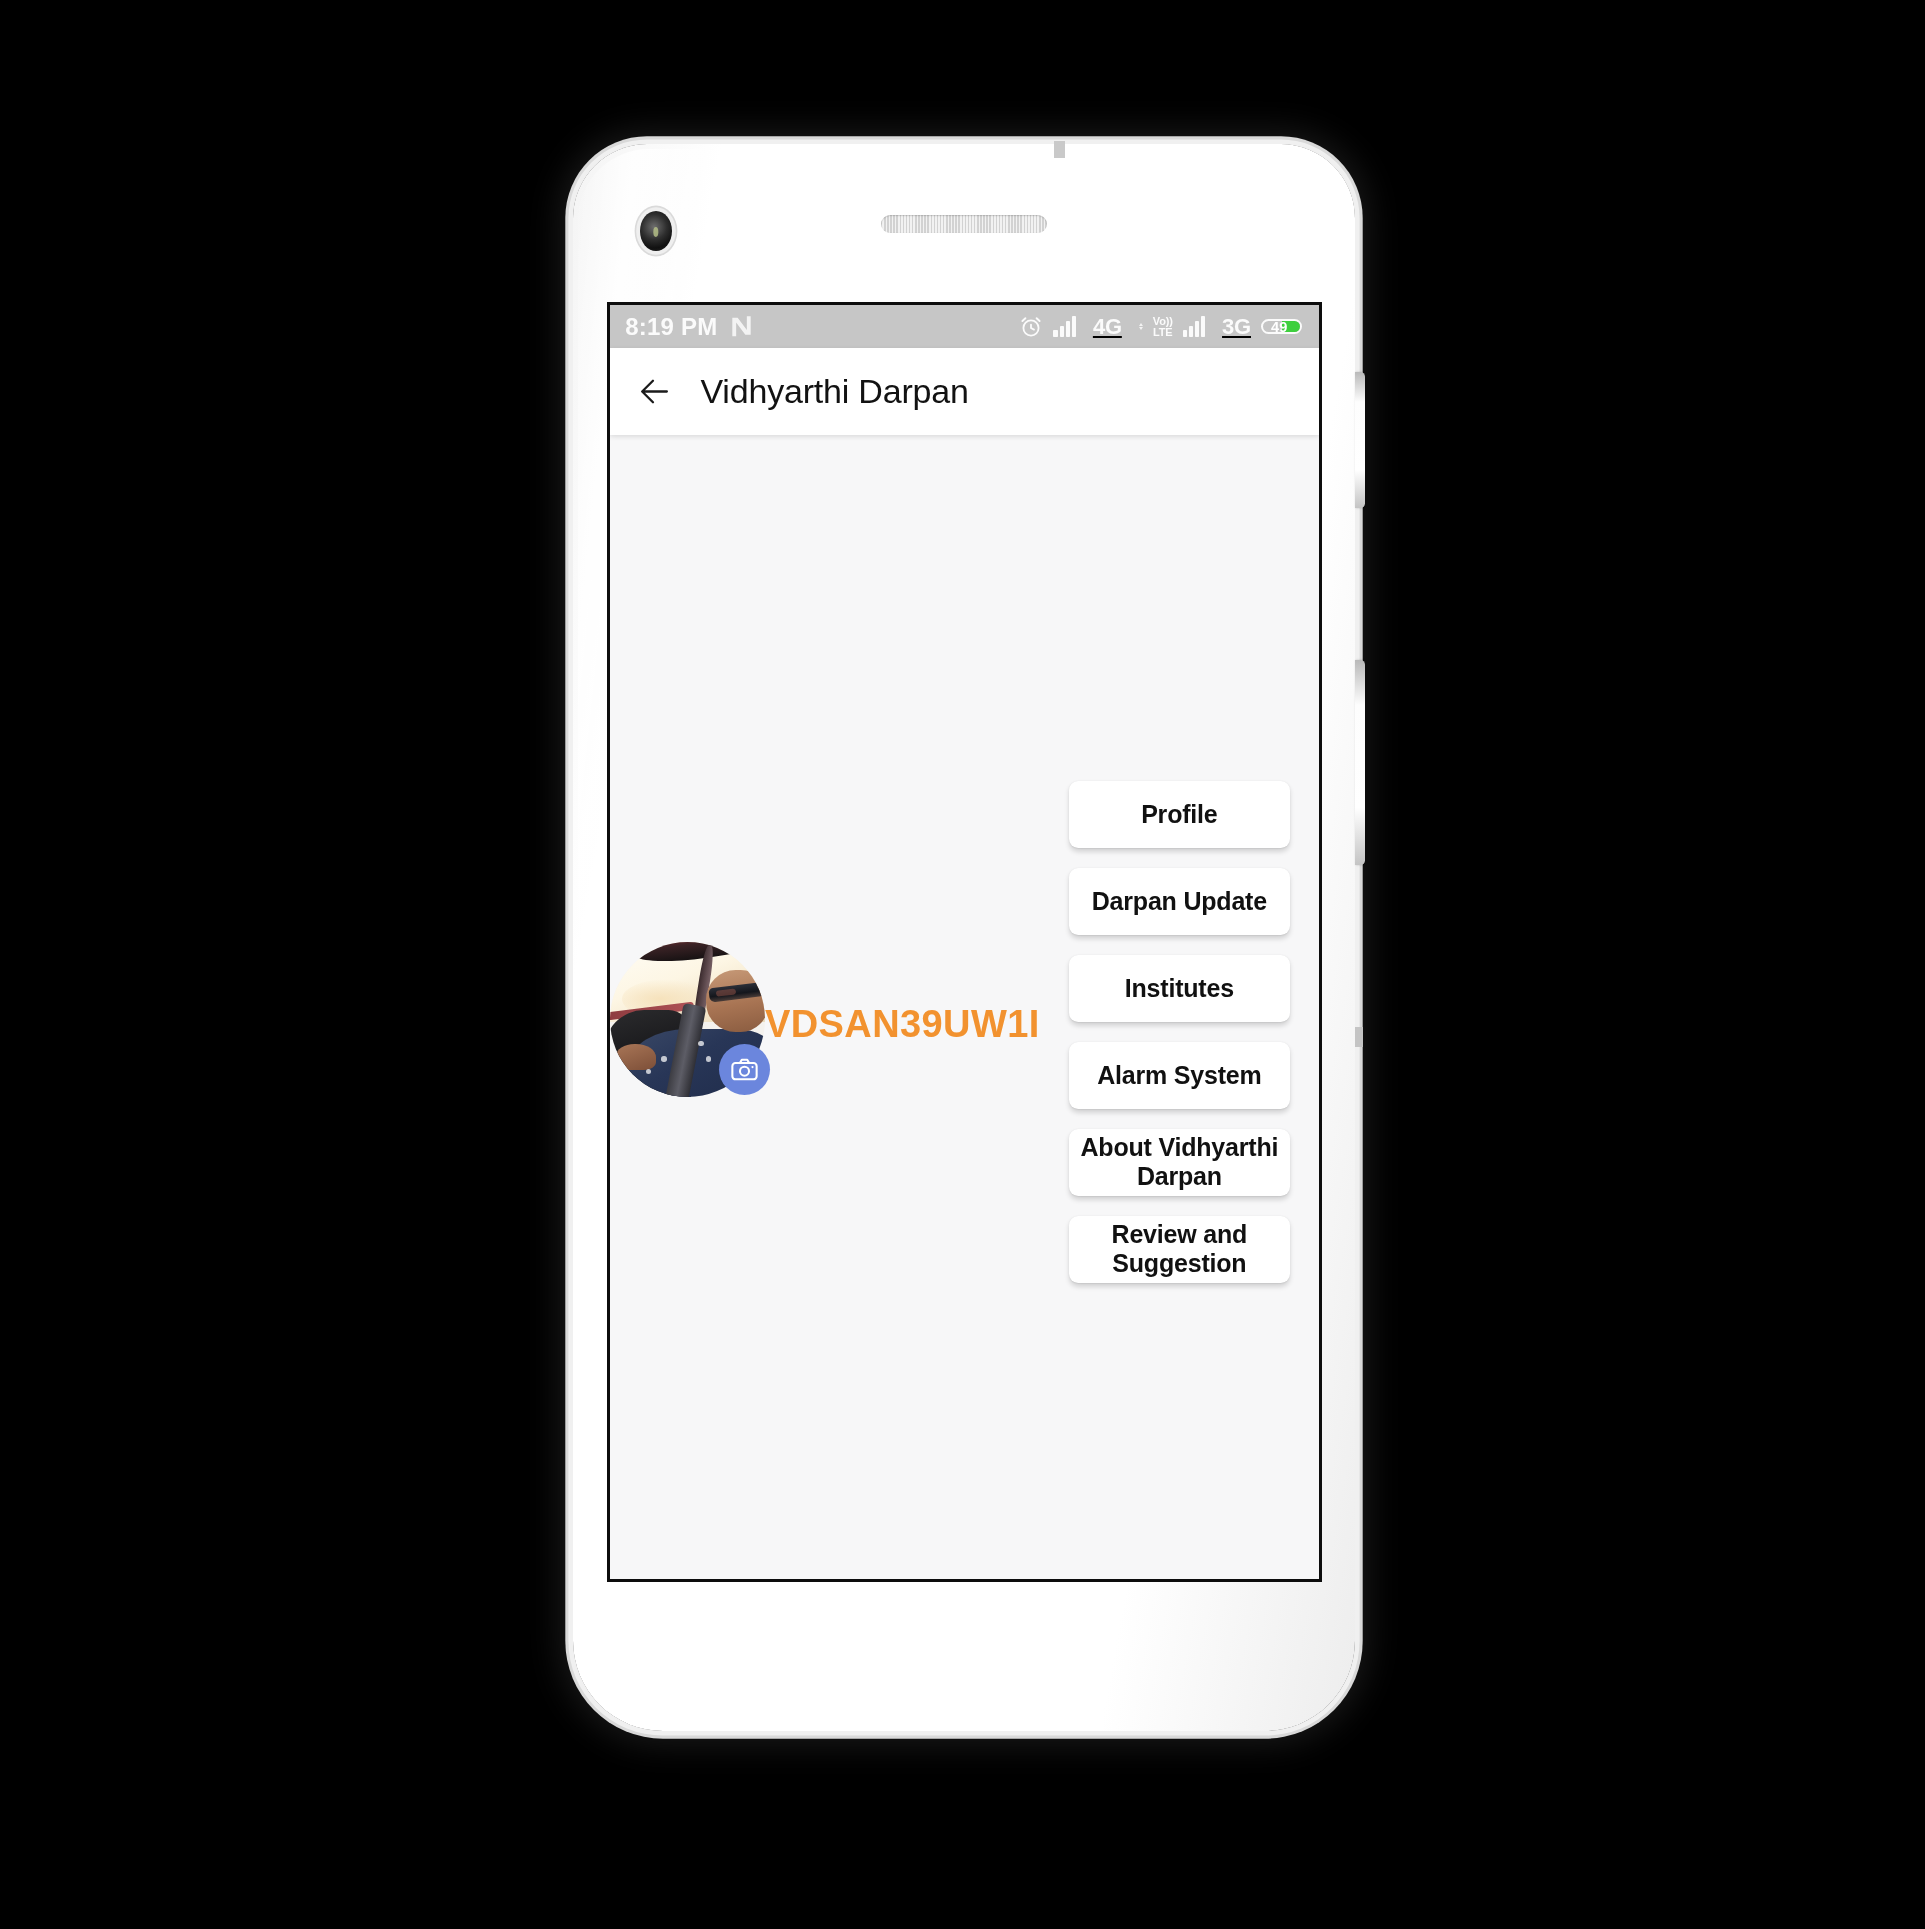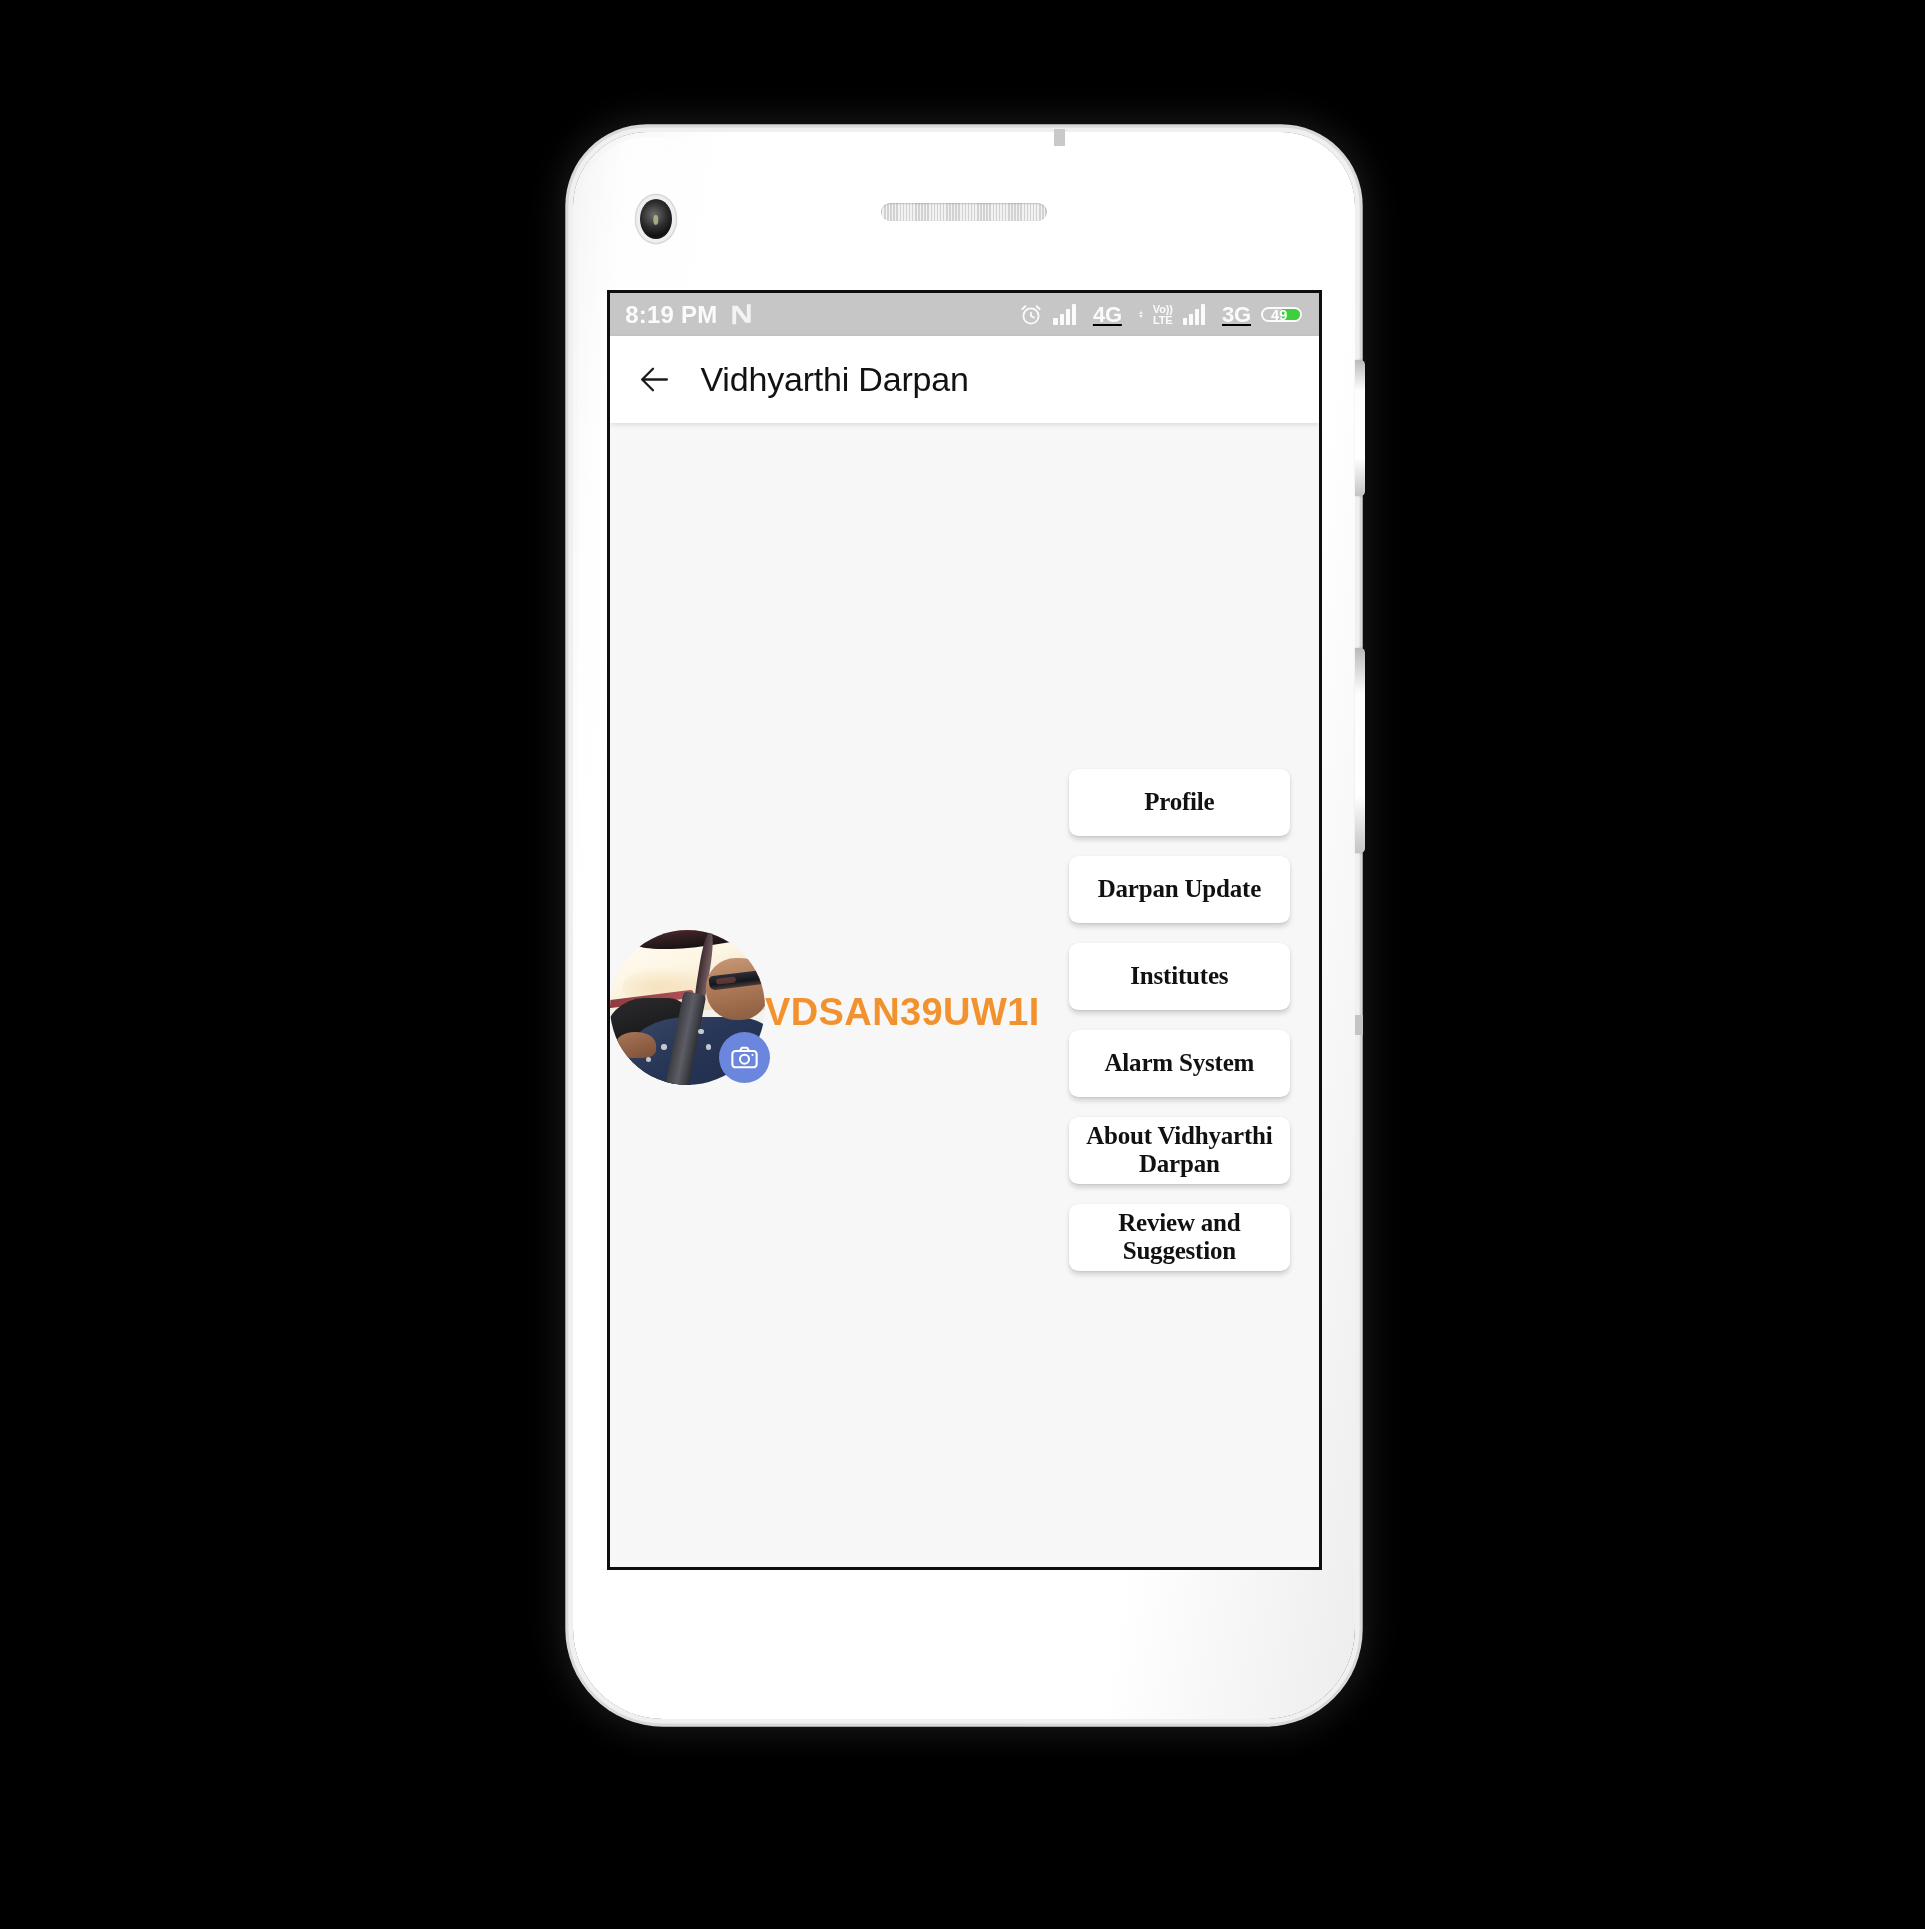--- a/index.html
+++ b/index.html
@@ -9,21 +9,21 @@
     height: 1930px;
     background: #000000;
     overflow: hidden;
     font-family: "Liberation Sans", sans-serif;
   }
 
   
   #device {
     position: absolute;
     left: 573px;
-    top: 132px;
+    top: 144px;
     width: 782px;
     height: 1587px;
     background: linear-gradient(100deg, #f4f4f4 0%, #ffffff 14%, #ffffff 76%, #ededed 100%);
     border-radius: 74px 74px 90px 90px;
     box-shadow:
       0 0 0 4.6px #f0f0f0,
       0 0 0 7.7px #d9d9d9,
       0 0 34px 12.3px rgba(255,255,255,0.10);
   }
   #device-inner-sheen {
@@ -370,21 +370,21 @@
     box-shadow: 0 3.1px 5.4px rgba(0,0,0,.14), 0 0.8px 1.5px rgba(0,0,0,.07);
     cursor: pointer;
     border: none;
     width: 100%;
   }
   .menu-button-label {
     font-size: 25px;
     font-weight: bold;
     color: #111111;
     letter-spacing: -0.2px;
-    font-family: Liberation Serif, serif;
+    font-family: Liberation Sans, sans-serif;
   }
 </style>
 </head>
 <body>
 
 <div id="device">
   <div id="device-inner-sheen"></div>
 
   <div id="top-antenna"></div>
   <div id="front-camera"></div>

